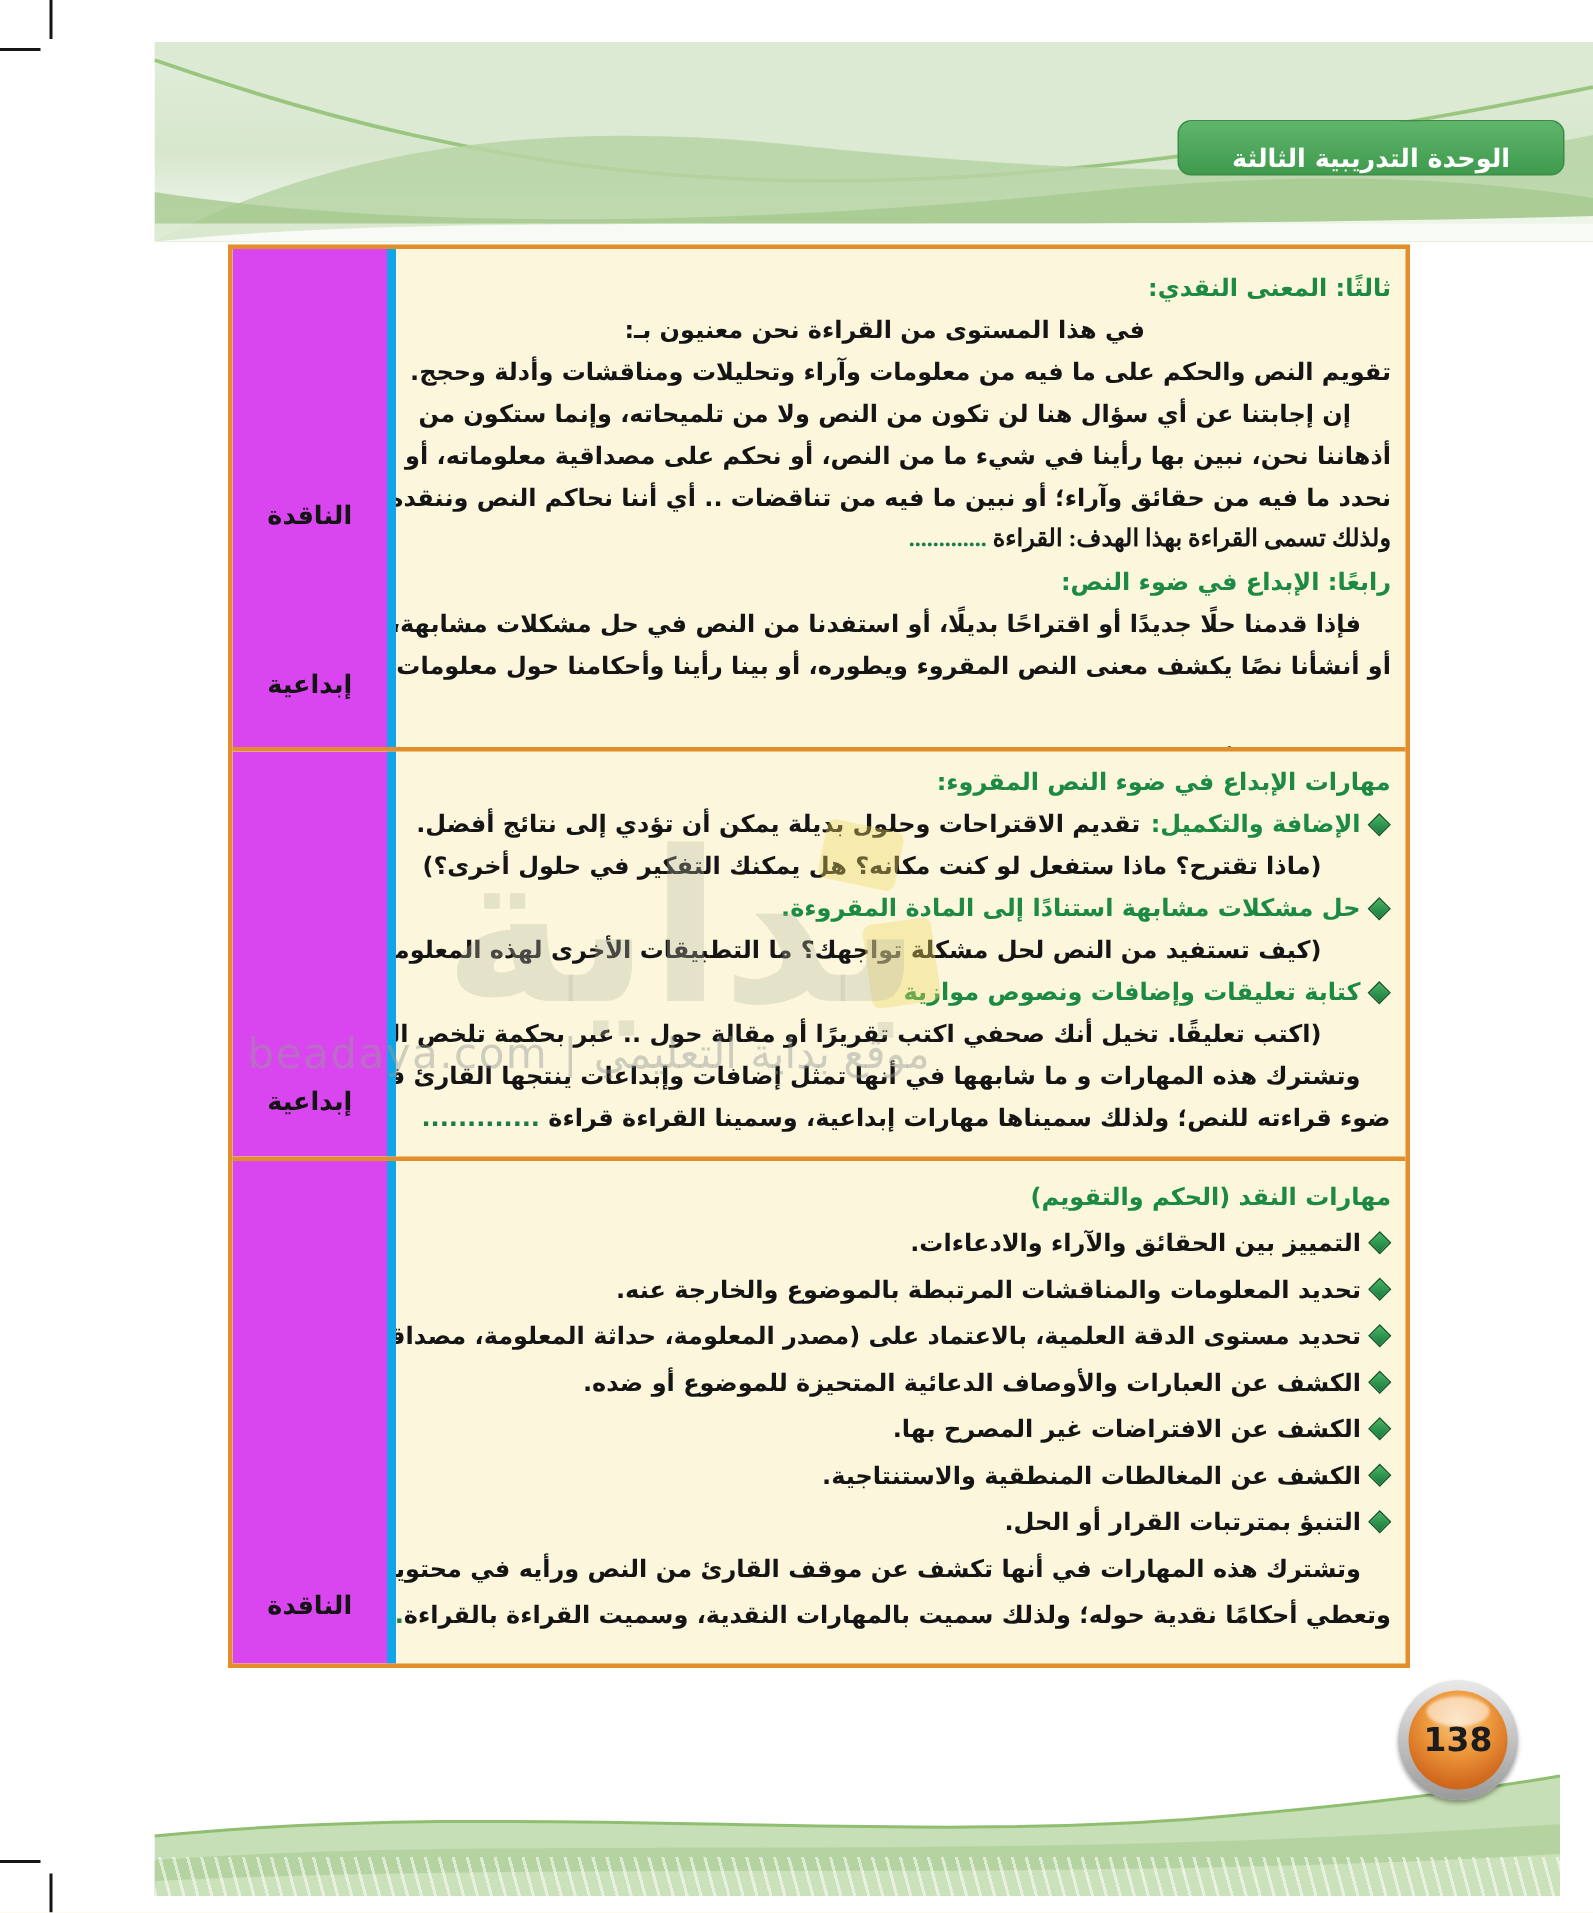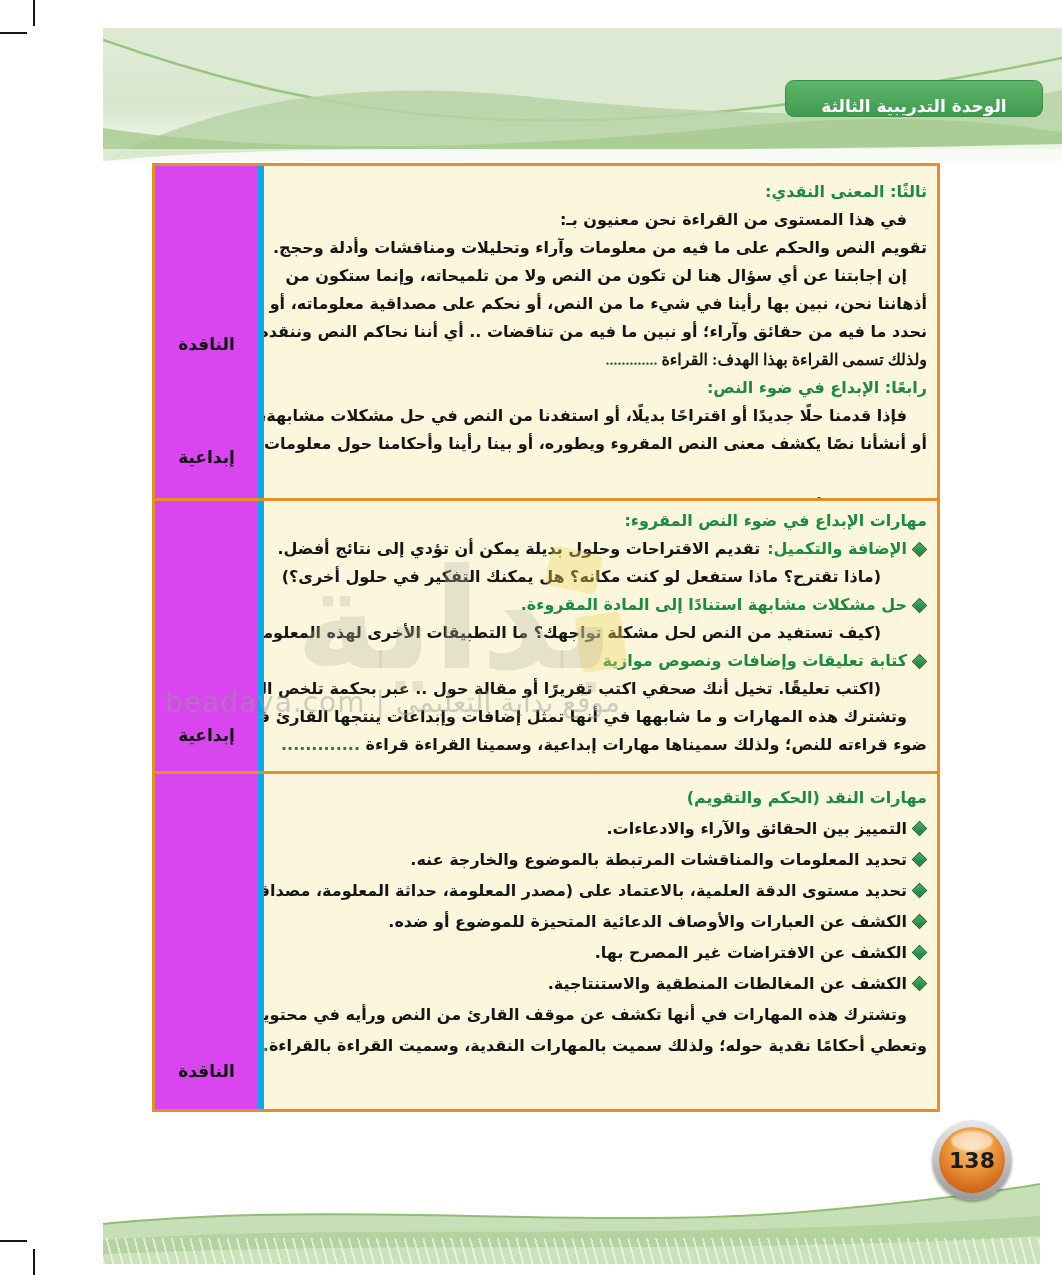--- a/index.html
+++ b/index.html
@@ -44,21 +44,21 @@
     position:absolute;left:0;width:100%;text-align:center;
     font-size:17px;font-weight:bold;color:#141414;direction:rtl;
   }
   .content-cell{
     flex:1;direction:rtl;text-align:right;box-sizing:border-box;
     padding:0 10px 0 8px;color:#151515;font-weight:bold;font-size:16px;
     overflow:hidden;
   }
   .line{white-space:nowrap;}
   .line.heading{color:#1d8a44;}
-  .line.ind{padding-right:20px;}
+  .line.ind{padding-right:20px;text-align:center;}
   .line.paren{padding-right:46px;}
   .line.bullet{display:flex;align-items:center;gap:7px;padding-right:2px;}
   .grn{color:#1d8a44;}
   .dots{color:#1c7c49;letter-spacing:1px;}
   .dia{
     flex:0 0 auto;width:9px;height:9px;display:inline-block;
     background:linear-gradient(135deg,#46b364,#187a3c);
     border:1px solid #115c2c;transform:rotate(45deg);
   }
   
@@ -186,20 +186,24 @@
           <span>الكشف عن العبارات والأوصاف الدعائية المتحيزة للموضوع أو ضده.</span>
         </div>
         <div class="line bullet" style="line-height: 31px; height: 31px;">
           <span class="dia"></span>
           <span>الكشف عن الافتراضات غير المصرح بها.</span>
         </div>
         <div class="line bullet" style="line-height: 31px; height: 31px;">
           <span class="dia"></span>
           <span>الكشف عن المغالطات المنطقية والاستنتاجية.</span>
         </div>
+        <div class="line bullet" style="line-height: 31px; height: 31px;">
+          <span class="dia"></span>
+          <span>التنبؤ بمترتبات القرار أو الحل.</span>
+        </div>
         <div class="line text ind" style="line-height: 31px;">وتشترك هذه المهارات في أنها تكشف عن موقف القارئ من النص ورأيه في محتوياته وأساليبه،</div>
         <div class="line text" style="line-height: 31px;">وتعطي أحكامًا نقدية حوله؛ ولذلك سميت بالمهارات النقدية، وسميت القراءة بالقراءة<span class="dots">.............</span></div>
       </div>
     </div>
   </div>
 
 <div class="wm wm-yellow" style="left:548px;top:550px;width:52px;height:40px;transform:rotate(12deg);"></div>
 <div class="wm wm-yellow" style="left:578px;top:614px;width:46px;height:56px;transform:rotate(-8deg);"></div>
 <div class="wm wm-big">بداية</div>
 <div class="wm wm-small">beadaya.com | موقع بداية التعليمي</div>

